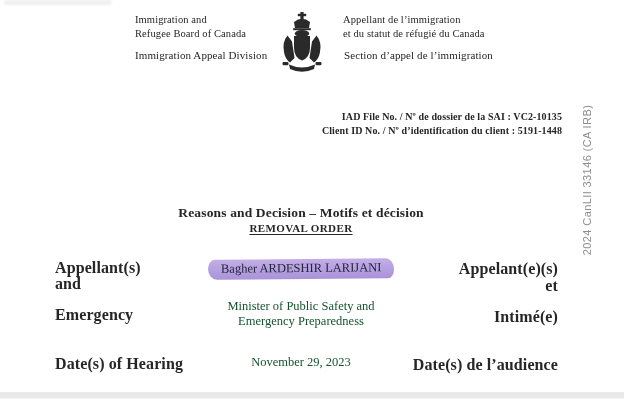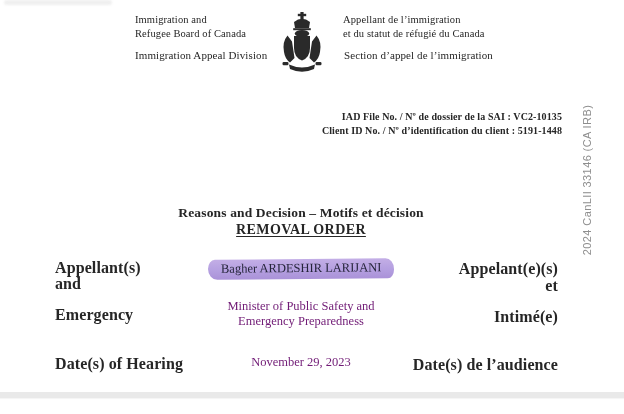--- a/index.html
+++ b/index.html
@@ -22,27 +22,27 @@
   .file-info{right:62px;top:110px;text-align:right;font-weight:bold;font-size:10px;line-height:13.5px;letter-spacing:.1px;}
   
   .watermark{
     left:587px;top:180px;transform:translate(-50%,-50%) rotate(-90deg);
     font-family:"Liberation Sans","DejaVu Sans",sans-serif;font-size:11px;color:#8e8e8e;
     letter-spacing:.4px;white-space:nowrap;
   }
   
   .cband{left:120px;right:142px;text-align:center;}
   .main-title{top:169px;font-size:13.5px;font-weight:bold;letter-spacing:.15px;margin-top:36px;}
-  .order-title{top:222px;font-size:14px;font-weight:bold;letter-spacing:.4px;}
+  .order-title{top:222px;font-size:11px;font-weight:bold;letter-spacing:.4px;}
   .order-title span{text-decoration:underline;text-underline-offset:2px;}
   
   .lab{font-size:16px;font-weight:bold;letter-spacing:.1px;}
   .lab-left{left:55px;text-align:left;line-height:16px;}
   .lab-right{right:66px;text-align:right;line-height:16.5px;}
-  .val{font-size:12.5px;line-height:15px;color:#701a75;}
+  .val{font-size:12.5px;line-height:15px;color:#14532d;}
   .row1-left{top:260px;}
   .row1-right{top:261px;}
   .row1-center{top:258px;}
   .hl{
     display:inline-block;padding:2px 13px 3px 13px;
     background:linear-gradient(180deg,#c3aee6 0%,#b49fe0 55%,#aa92d8 100%);
     border-radius:9px 11px 8px 12px / 60% 70% 55% 70%;
     transform:rotate(-.5deg);
     color:#25243a;font-size:12.5px;
   }

